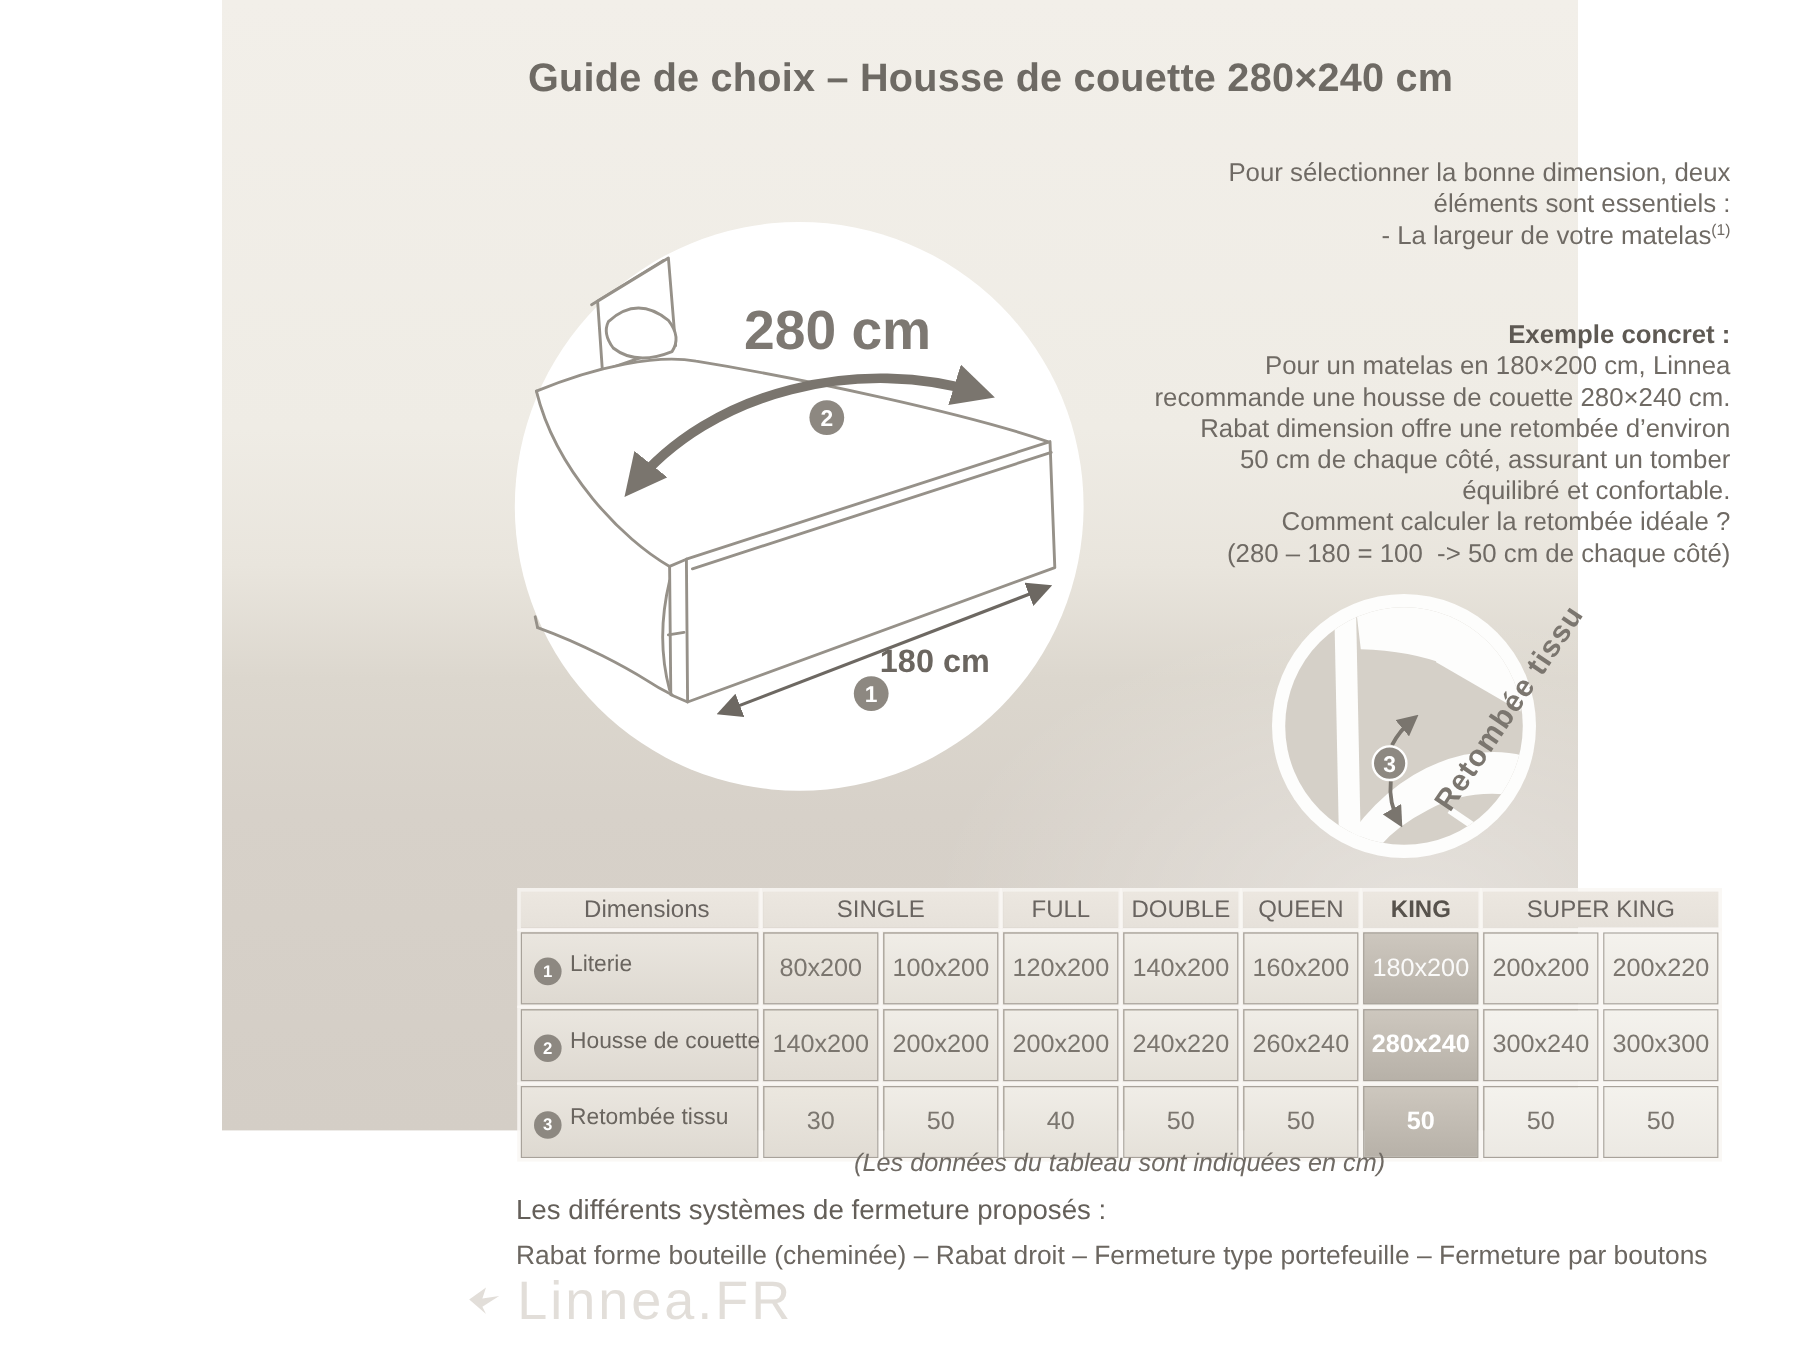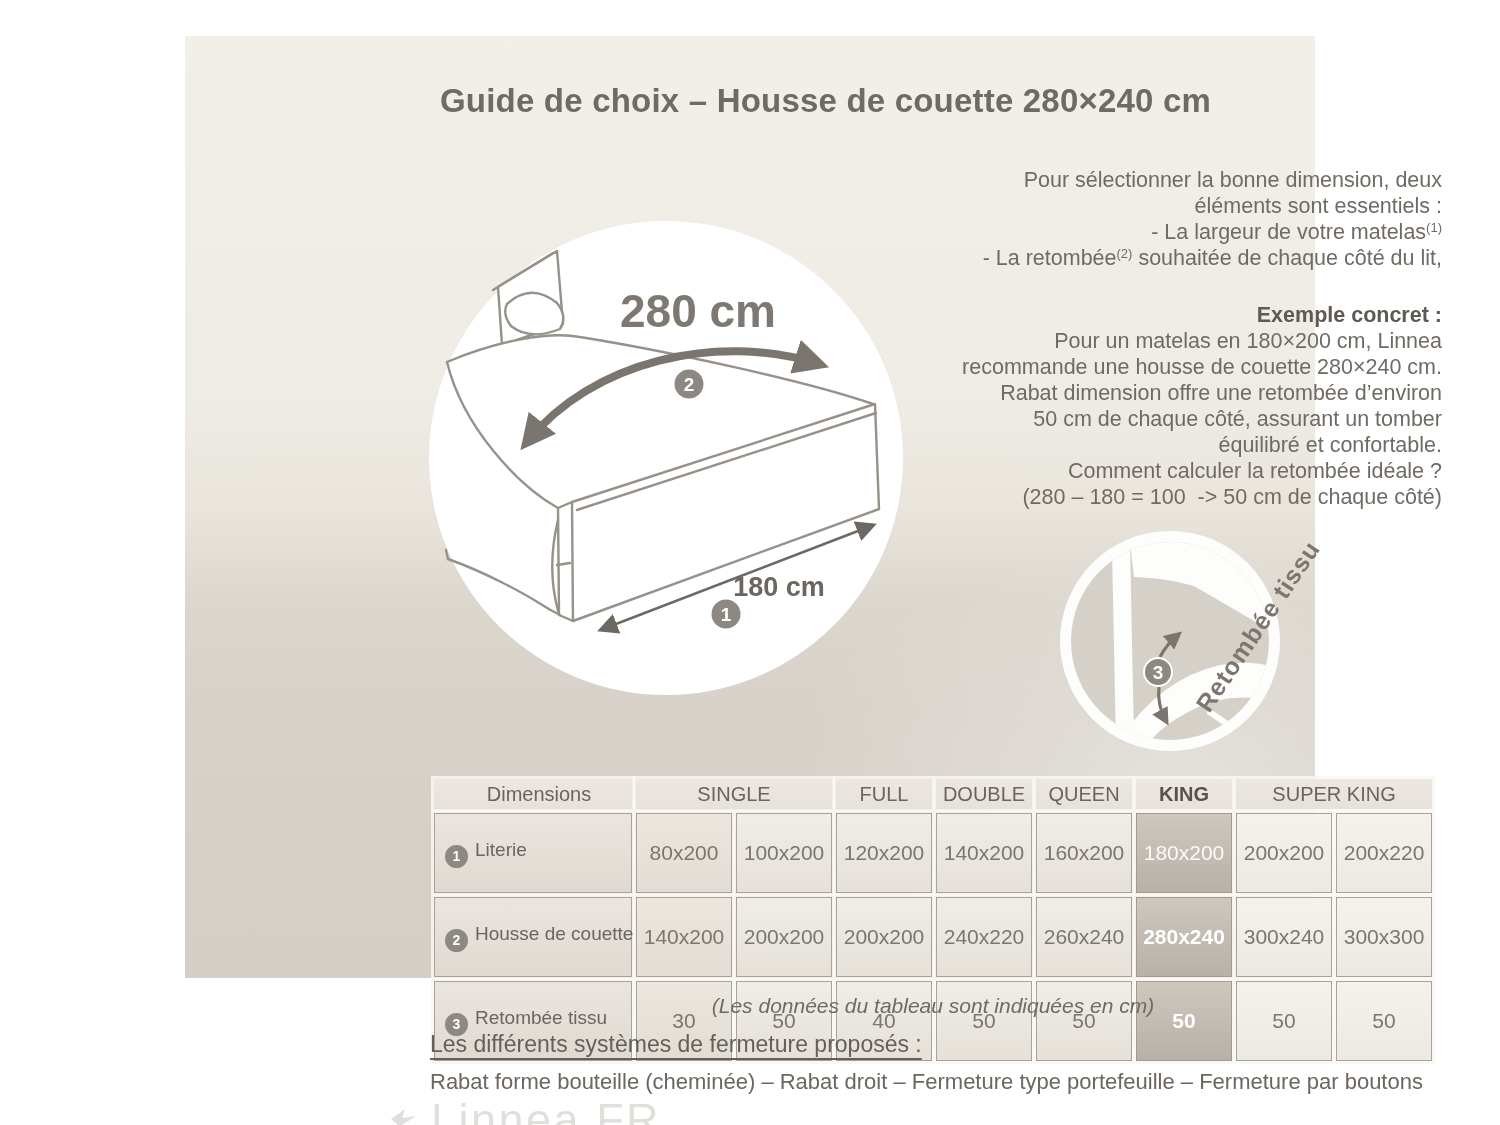--- a/index.html
+++ b/index.html
@@ -7,21 +7,20 @@
     position:relative;width:1500px;height:1125px;overflow:hidden;
     background:#ffffff;
     font-family:"Liberation Sans", sans-serif;
     color:#6f6a64;
   }
   .panel{
     position:absolute;left:185px;top:0;width:1130px;height:942px;
     background:
       radial-gradient(55% 40% at 88% 80%, rgba(255,255,255,0.35), rgba(255,255,255,0) 65%),
       linear-gradient(180deg,#f2efe9 0%, #efece5 38%, #e9e5dd 50%, #dcd7ce 60%, #d7d1c9 72%, #d4cec6 100%);
-    margin-top: 36px;
   }
   .abs{position:absolute;}
   .page-title{left:255px;top:46px;font-size:33px;font-weight:bold;color:#6e6a64;letter-spacing:.2px;white-space:nowrap;}
   .page-subtitle{left:255px;top:90px;font-size:27px;font-weight:bold;color:#6e6a64;white-space:nowrap;}
   .textblock{left:752px;width:505px;font-size:21.5px;line-height:26px;color:#6f6a64;}
   .intro{top:131px;}
   .example{top:266px;}
   .tb-line{white-space:nowrap;text-align:right;}
   .bold-line{font-weight:bold;color:#5e5953;}
   sup.fn{font-size:13px;line-height:0;vertical-align:7px;}
@@ -47,62 +46,61 @@
     box-shadow:0 0 0 3px rgba(249,247,243,0.85);
     text-align:center;white-space:nowrap;padding:0 2px;
   }
   .dim-table th.dim-head{text-align:center;padding-left:14px;}
   .dim-table th.king-head{font-weight:bold;color:#57524c;}
   .dim-table td{
     height:50px;text-align:center;font-size:21px;color:#7b766f;white-space:nowrap;
     border:1px solid #a8a29a;
     box-shadow:0 0 0 3px rgba(249,247,243,0.85);
     background:linear-gradient(180deg,#f0ede7,#e5e1d9);
-    padding:14px 2px;
+    padding:4px 2px;
   }
   .dim-table td.lab{
     text-align:left;padding-left:10px;font-size:19px;color:#6a655f;
     background:linear-gradient(180deg,#eae6df,#ded9d1);
   }
   .dim-table td.c1{background:linear-gradient(180deg,#ebe7df,#e1dcd4);}
   .dim-table td.light{background:linear-gradient(180deg,#f4f2ed,#ece9e3);}
   .dim-table td.king{
     background:linear-gradient(180deg,#cdc7be,#b7b1a8);
     border-color:#a19b92;color:rgba(255,255,255,0.92);
   }
   .dim-table td.king.kbold{font-weight:bold;color:#ffffff;}
   .mark{
     display:inline-block;width:23px;height:23px;border-radius:50%;
     background:#8d8881;color:#ffffff;font-size:14px;font-weight:bold;
     line-height:23px;text-align:center;margin-right:7px;vertical-align:-5px;
   }
   .unit-note{left:245px;top:958px;width:1006px;text-align:center;font-size:21px;font-style:italic;color:#6f6a64;}
   .closures-heading{
     left:245px;top:995px;font-size:23px;color:#645f59;
-    text-decoration:underline;text-underline-offset:6px;text-decoration-thickness:1.5px;white-space:nowrap;
+    text-underline-offset:6px;text-decoration-thickness:1.5px;white-space:nowrap;
   }
   .closures-list{left:245px;top:1033px;font-size:22px;color:#6b6660;white-space:nowrap;}
   .watermark{
     left:204px;top:1058px;display:flex;align-items:center;gap:10px;
     color:#ada294;opacity:.35;font-size:45px;letter-spacing:2.5px;white-space:nowrap;
   }
 </style>
 </head>
 <body>
 
 <div id="canvas">
   <div class="panel">
 
     <div class="abs page-title">Guide de choix – Housse de couette 280×240 cm</div>
 
     <div class="abs textblock intro">
       <div class="tb-line">Pour sélectionner la bonne dimension, deux</div>
       <div class="tb-line">éléments sont essentiels :</div>
       <div class="tb-line"><span>- La largeur de votre matelas</span><sup class="fn">(1)</sup></div>
-      <div class="tb-line"><span>- La retombée</span><sup class="fn">(2)</sup><span> souhaitée de chaque côté du lit,</span></div>
     </div>
 
     <div class="abs textblock example">
       <div class="tb-line bold-line">Exemple concret :</div>
       <div class="tb-line">Pour un matelas en 180×200 cm, Linnea</div>
       <div class="tb-line">recommande une housse de couette 280×240 cm.</div>
       <div class="tb-line">Rabat dimension offre une retombée d’environ</div>
       <div class="tb-line">50 cm de chaque côté, assurant un tomber</div>
       <div class="tb-line">équilibré et confortable.</div>
       <div class="tb-line">Comment calculer la retombée idéale ?</div>

